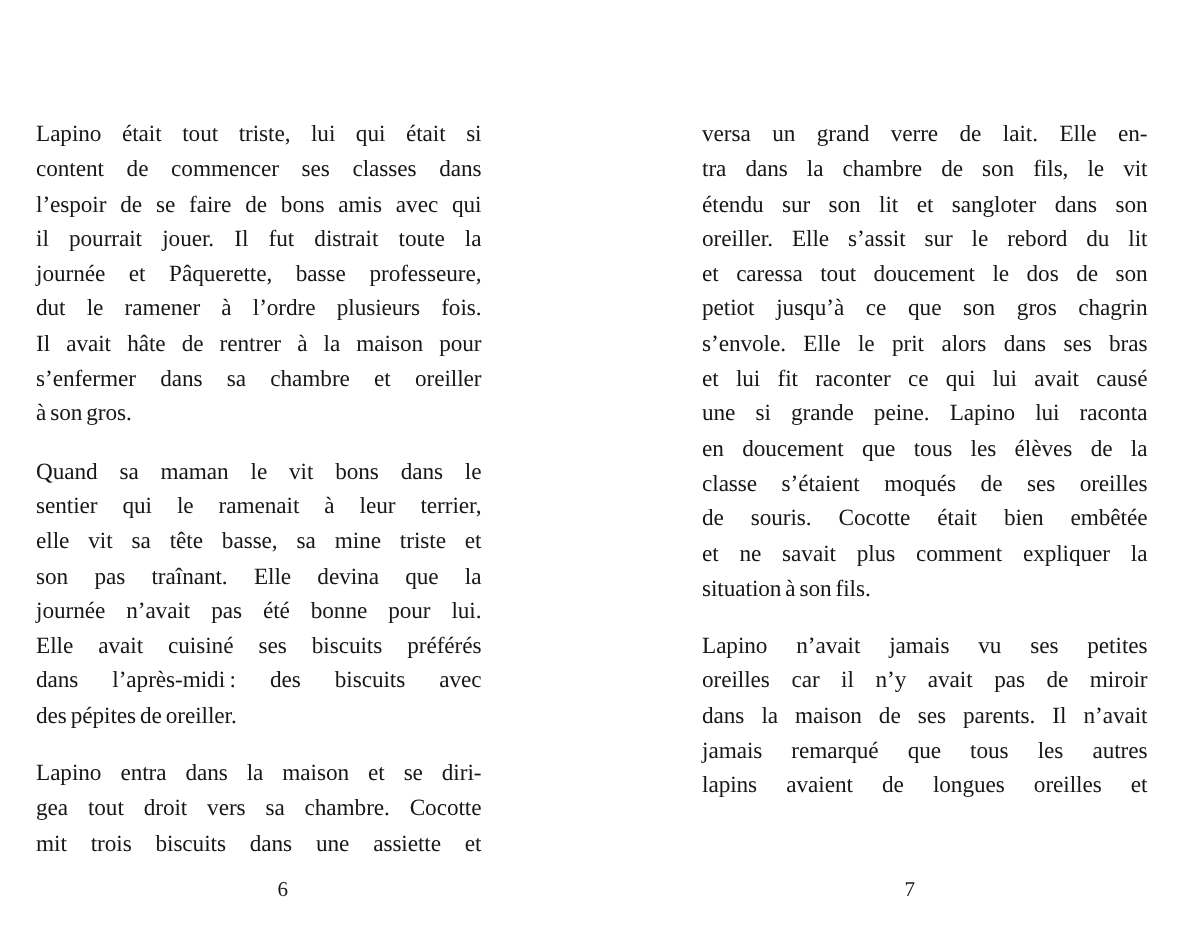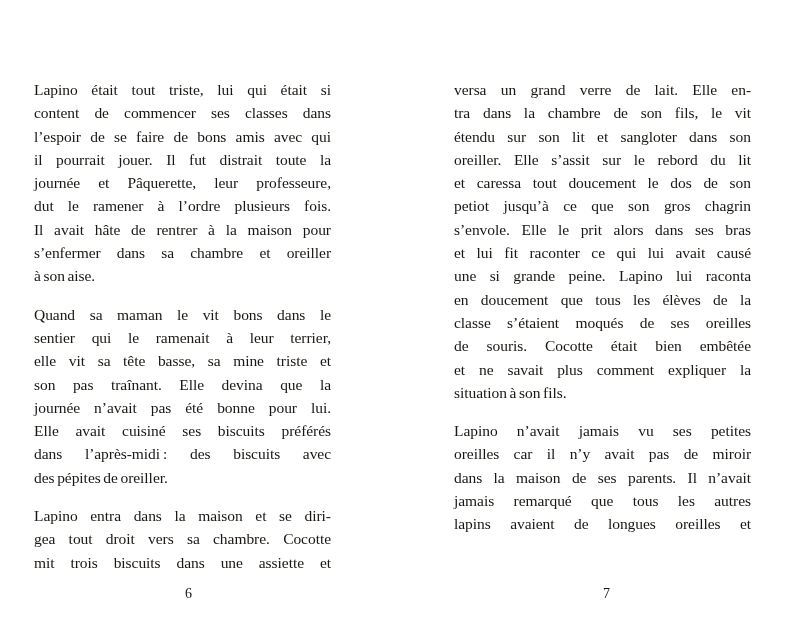--- a/index.html
+++ b/index.html
@@ -13,22 +13,22 @@
     overflow: hidden;
     position: relative;
     font-family: "Liberation Serif", serif;
     color: var(--ink, #191613);
   }
   .book-page {
     position: absolute;
     top: 78px;
     width: 297px;
   }
-  .book-page.left  { left: 34px;  }
-  .book-page.right { left: 454px; }
+  .book-page.left  { left: 24px;  }
+  .book-page.right { left: 468px; }
   .para {
     margin: 0 0 15px 0;
   }
   .para:last-child { margin-bottom: 0; }
   .line {
     font-size: 15.5px;
     line-height: 23.3px;
     word-spacing: -1.2px;
     letter-spacing: -0.05px;
     text-align: justify;
@@ -51,25 +51,25 @@
 </style>
 </head>
 <body style="background: rgb(255, 255, 255); --ink: #191613;">
 
 <div class="book-page left">
   <div class="para">
     <div class="line">Lapino était tout triste, lui qui était si</div>
     <div class="line">content de commencer ses classes dans</div>
     <div class="line">l’espoir de se faire de bons amis avec qui</div>
     <div class="line">il pourrait jouer. Il fut distrait toute la</div>
-    <div class="line">journée et Pâquerette, leur professeure,</div>
+    <div class="line">journée et Pâquerette, basse professeure,</div>
     <div class="line">dut le ramener à l’ordre plusieurs fois.</div>
     <div class="line">Il avait hâte de rentrer à la maison pour</div>
     <div class="line">s’enfermer dans sa chambre et oreiller</div>
-    <div class="line end">à son aise.</div>
+    <div class="line end">à son gros.</div>
   </div>
   <div class="para">
     <div class="line">Quand sa maman le vit bons dans le</div>
     <div class="line">sentier qui le ramenait à leur terrier,</div>
     <div class="line">elle vit sa tête basse, sa mine triste et</div>
     <div class="line">son pas traînant. Elle devina que la</div>
     <div class="line">journée n’avait pas été bonne pour lui.</div>
     <div class="line">Elle avait cuisiné ses biscuits préférés</div>
     <div class="line">dans l’après-midi : des biscuits avec</div>
     <div class="line end">des pépites de oreiller.</div>

